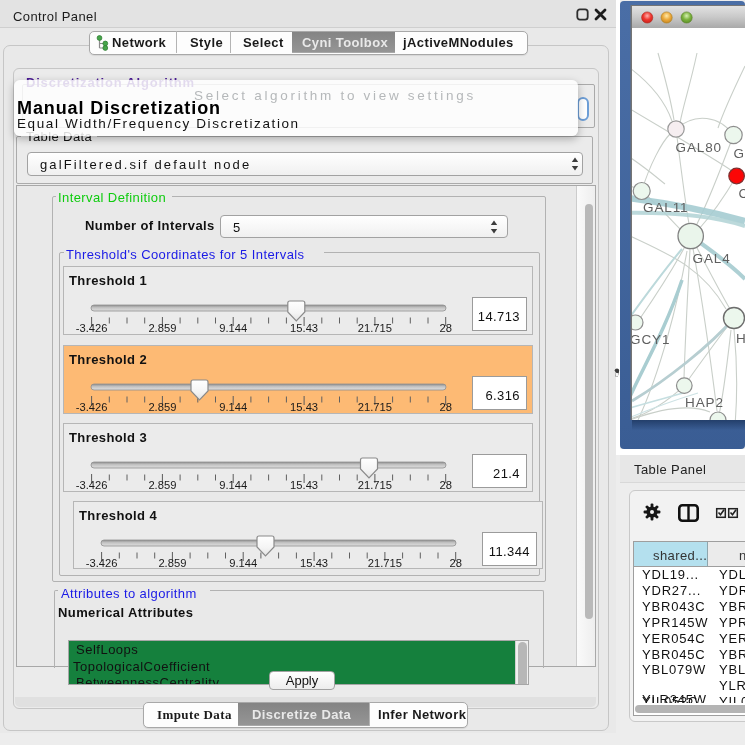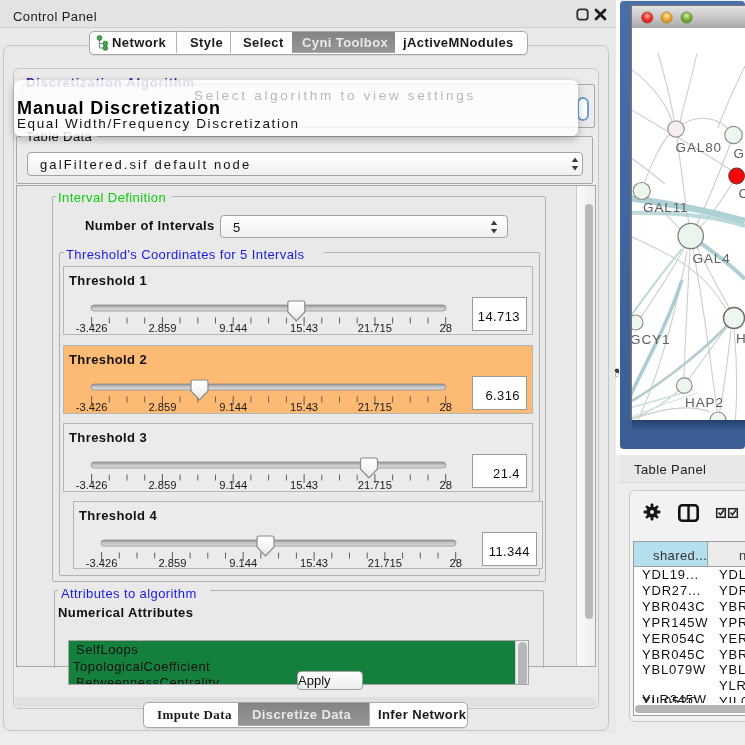--- a/index.html
+++ b/index.html
@@ -277,21 +277,21 @@
 <div class="txt" style="left:61px;top:587px;color:#1a1ae6;">Attributes to algorithm</div>
 <div class="txt" style="left:58px;top:606px;font-weight:bold;">Numerical Attributes</div>
 <div class="abs" style="left:68px;top:622px;width:461px;height:45px;background:#15803d;border:1px solid #a6a6a6;box-sizing:border-box;overflow:hidden;margin-top:18px;">
   <div class="txt" style="left:7px;top:2px;letter-spacing:0.5px;">SelfLoops</div>
   <div class="txt" style="left:4px;top:18.5px;letter-spacing:0.5px;">TopologicalCoefficient</div>
   <div class="txt" style="left:7px;top:35px;letter-spacing:0.5px;">BetweennessCentrality</div>
   <div class="abs" style="left:446px;top:0;width:14px;height:45px;background:#f0f0f0;border-left:1px solid #d0d0d0;"></div>
   <div class="abs" style="left:449px;top:1px;width:9px;height:60px;background:#b7b7b7;border-radius:5px;"></div>
 </div>
 
-<div class="abs" style="left:269px;top:671px;width:66px;height:19px;background:linear-gradient(180deg,#ffffff,#ededed);border:1px solid #a2a2a2;border-radius:4px;box-sizing:border-box;line-height:17px;margin-left:28px;">Apply</div>
+<div class="abs" style="left:269px;top:671px;width:66px;height:19px;background:linear-gradient(180deg,#ffffff,#ededed);border:1px solid #a2a2a2;border-radius:4px;box-sizing:border-box;text-align:center;line-height:17px;">Apply</div>
 
 <div class="abs" style="left:143px;top:702px;width:323px;height:24px;border:1px solid #a8a8a8;border-radius:5px;background:#fdfdfd;box-shadow:0 1px 1px rgba(0,0,0,0.08);"></div>
 <div class="txt" style="left:157px;top:708px;font-weight:bold;color:#1a1a1a;font-family:Liberation Serif, serif;">Impute Data</div>
 <div class="abs" style="left:238px;top:702px;width:131px;height:24px;background:linear-gradient(180deg,#848484,#959595);border-top:1px solid #a8a8a8;border-bottom:1px solid #a8a8a8;box-sizing:border-box;"></div>
 <div class="txt" style="left:252px;top:708px;font-weight:bold;color:#e9e9e9;">Discretize Data</div>
 <div class="abs" style="left:369px;top:702px;width:1px;height:24px;background:#b4b4b4;"></div>
 <div class="txt" style="left:378px;top:708px;font-weight:bold;color:#1a1a1a;">Infer Network</div>
 
 <div class="abs" style="left:14px;top:80px;width:564px;height:56px;background:rgba(255,255,255,0.84);border-radius:6px;box-shadow:0 3px 9px rgba(0,0,0,0.28);"></div>
 <div class="txt" style="left:194px;top:88.5px;color:#b5b8ba;font-size:13.5px;letter-spacing:2.7px;">Select algorithm to view settings</div>

